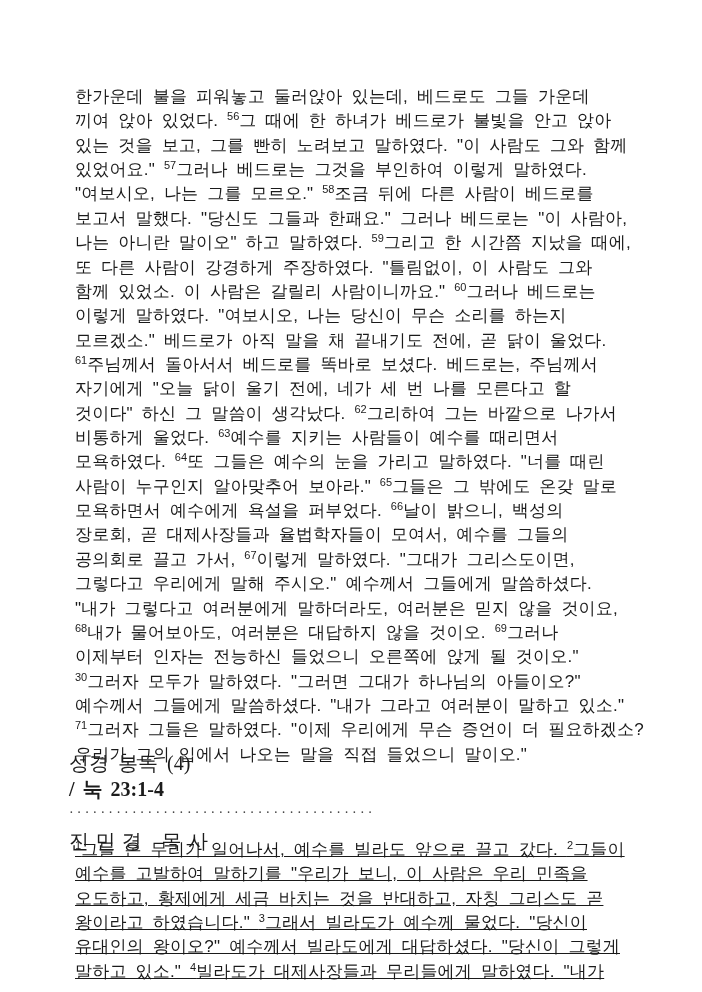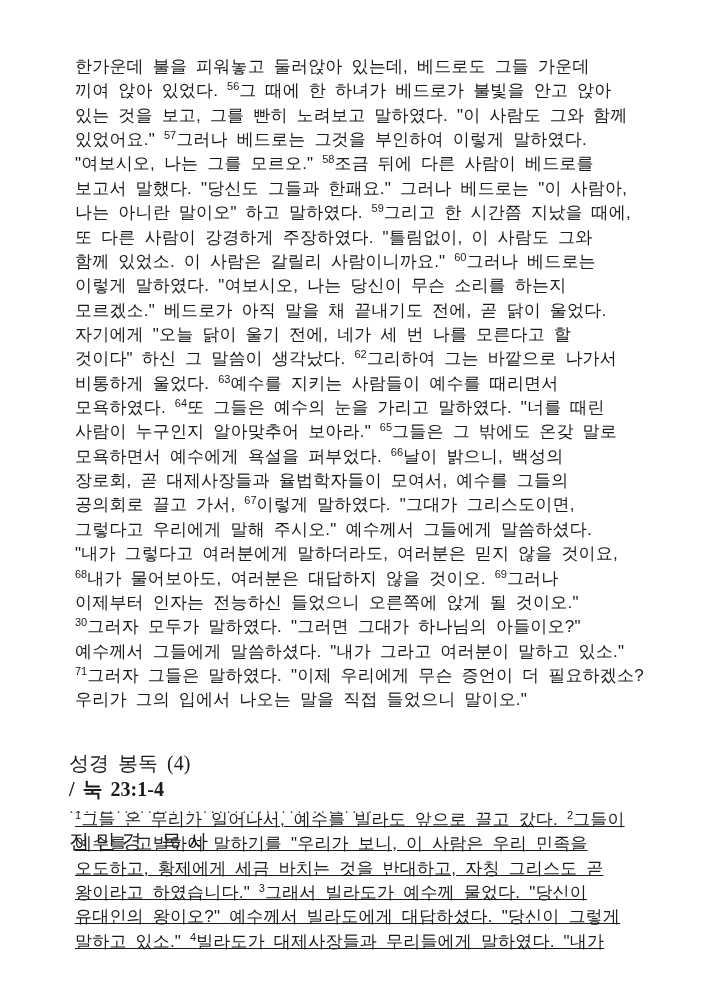--- a/index.html
+++ b/index.html
@@ -18,20 +18,21 @@
     background: #ffffff;
   }
   .passage {
     position: absolute;
     left: 75px;
     width: 585px;
     font-size: 17px;
     line-height: 24.36px;
     letter-spacing: 0.2px;
     word-spacing: 4px;
+    margin-top: 30px;
   }
   .passage .line {
     height: 24.36px;
     white-space: nowrap;
   }
   .passage sup.vnum {
     font-size: 11px;
     line-height: 0;
     vertical-align: 6px;
     letter-spacing: 0;
@@ -87,20 +88,21 @@
       <div class="line">끼여 앉아 있었다. <sup class="vnum">56</sup>그 때에 한 하녀가 베드로가 불빛을 안고 앉아</div>
       <div class="line">있는 것을 보고, 그를 빤히 노려보고 말하였다. "이 사람도 그와 함께</div>
       <div class="line">있었어요." <sup class="vnum">57</sup>그러나 베드로는 그것을 부인하여 이렇게 말하였다.</div>
       <div class="line">"여보시오, 나는 그를 모르오." <sup class="vnum">58</sup>조금 뒤에 다른 사람이 베드로를</div>
       <div class="line">보고서 말했다. "당신도 그들과 한패요." 그러나 베드로는 "이 사람아,</div>
       <div class="line">나는 아니란 말이오" 하고 말하였다. <sup class="vnum">59</sup>그리고 한 시간쯤 지났을 때에,</div>
       <div class="line">또 다른 사람이 강경하게 주장하였다. "틀림없이, 이 사람도 그와</div>
       <div class="line">함께 있었소. 이 사람은 갈릴리 사람이니까요." <sup class="vnum">60</sup>그러나 베드로는</div>
       <div class="line">이렇게 말하였다. "여보시오, 나는 당신이 무슨 소리를 하는지</div>
       <div class="line">모르겠소." 베드로가 아직 말을 채 끝내기도 전에, 곧 닭이 울었다.</div>
+      <div class="line"><sup class="vnum">61</sup>주님께서 돌아서서 베드로를 똑바로 보셨다. 베드로는, 주님께서</div>
       <div class="line">자기에게 "오늘 닭이 울기 전에, 네가 세 번 나를 모른다고 할</div>
       <div class="line">것이다" 하신 그 말씀이 생각났다. <sup class="vnum">62</sup>그리하여 그는 바깥으로 나가서</div>
       <div class="line">비통하게 울었다. <sup class="vnum">63</sup>예수를 지키는 사람들이 예수를 때리면서</div>
       <div class="line">모욕하였다. <sup class="vnum">64</sup>또 그들은 예수의 눈을 가리고 말하였다. "너를 때린</div>
       <div class="line">사람이 누구인지 알아맞추어 보아라." <sup class="vnum">65</sup>그들은 그 밖에도 온갖 말로</div>
       <div class="line">모욕하면서 예수에게 욕설을 퍼부었다. <sup class="vnum">66</sup>날이 밝으니, 백성의</div>
       <div class="line">장로회, 곧 대제사장들과 율법학자들이 모여서, 예수를 그들의</div>
       <div class="line">공의회로 끌고 가서, <sup class="vnum">67</sup>이렇게 말하였다. "그대가 그리스도이면,</div>
       <div class="line">그렇다고 우리에게 말해 주시오." 예수께서 그들에게 말씀하셨다.</div>
       <div class="line">"내가 그렇다고 여러분에게 말하더라도, 여러분은 믿지 않을 것이요,</div>

